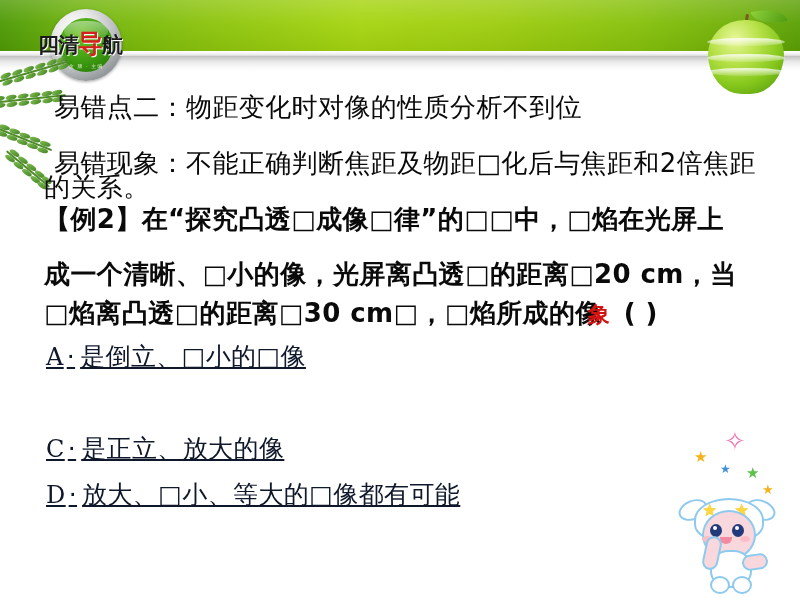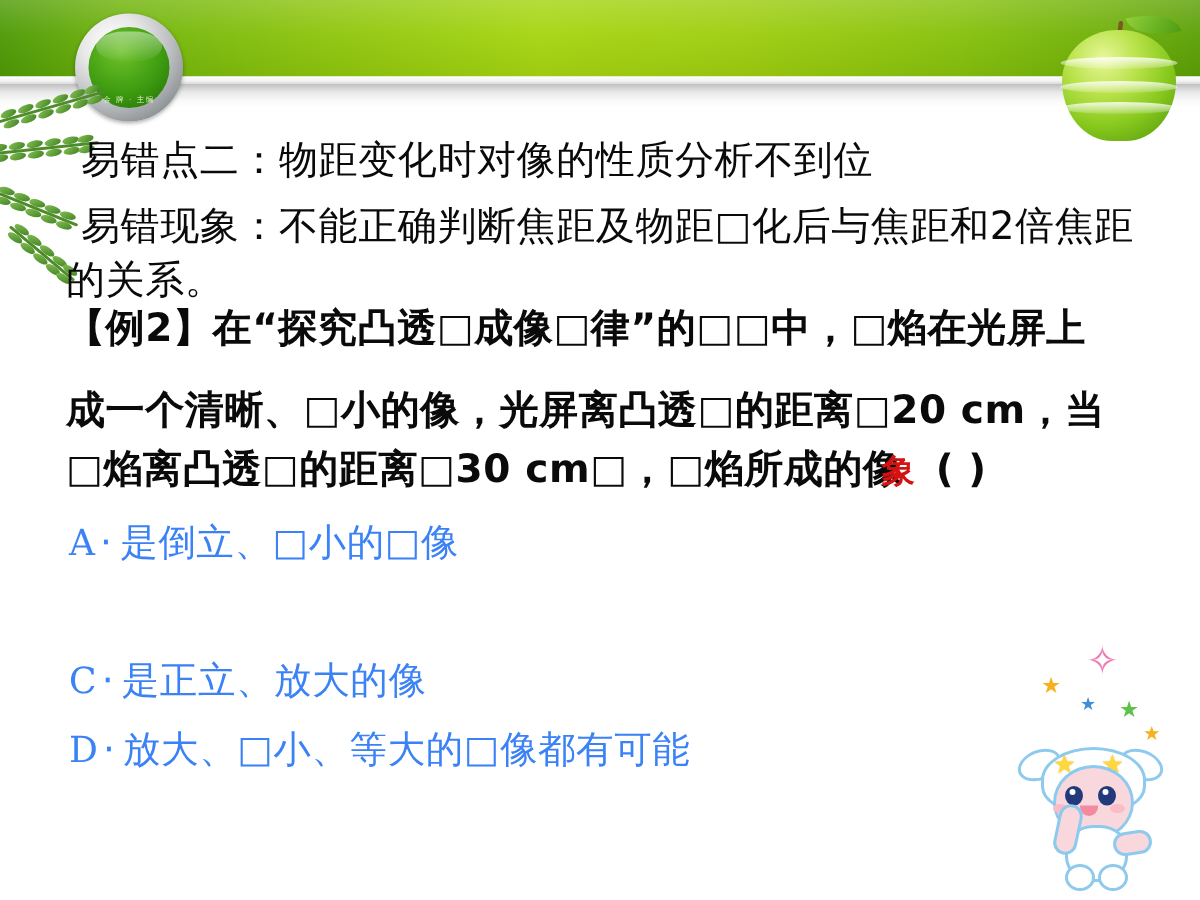--- a/index.html
+++ b/index.html
@@ -189,23 +189,24 @@
     font-size: 26px;
     line-height: 30px;
     color: #0a0a0a;
     letter-spacing: 0.4px;
   }
   .line.strong { font-weight: bold; }
   .opt {
     position: absolute;
     white-space: nowrap;
     font-size: 25px;
-    line-height: 36px;
-    color: #3b82f6;
+    line-height: 26px;
+    color: #0f172a;
     letter-spacing: 0.4px;
+    text-decoration: underline;
   }
   .opt .ltr {
     font-family: "DejaVu Serif", serif;
     font-size: 24px;
     margin-right: 2px;
   }
   .opt .dot { margin: 0 5px 0 1px; }
   .redmark {
     color: #d31212;
     font-weight: bold;
@@ -320,20 +321,21 @@
   <div class="header-band"></div>
   <div class="header-band-gloss"></div>
   <div class="header-rule"></div>
   <div class="header-shadow"></div>
 
   <div class="logo">
     <div class="logo-disc"></div>
     <div class="logo-disc-inner"></div>
     <div class="logo-disc-gloss"></div>
     <div class="logo-sub">金 牌 · 主编</div>
+    <div class="logo-text"><span class="k">四清</span><span class="r">导</span><span class="k">航</span></div>
   </div>
 
   <div class="apple">
     <div class="apple-leaf"></div>
     <div class="apple-stem"></div>
     <div class="apple-body"></div>
     <div class="apple-slice s1"></div>
     <div class="apple-slice s2"></div>
     <div class="apple-slice s3"></div>
   </div>
@@ -394,21 +396,21 @@
         <i class="dn" style="left:35px"></i>
       <i class="up" style="left:44px"></i>
         <i class="dn" style="left:44px"></i>
     </div>
   </div>
 
   <div class="content">
 
     <div class="line" style="left:54px; top:92px;">易错点二：物距变化时对像的性质分析不到位</div>
 
-    <div class="line" style="left:54px; top:136px;text-align:center;">易错现象：不能正确判断焦距及物距□化后与焦距和2倍焦距</div>
+    <div class="line" style="left:54px; top:148px;text-align:center;">易错现象：不能正确判断焦距及物距□化后与焦距和2倍焦距</div>
 
     <div class="line" style="left:44px; top:172px;">的关系。</div>
 
     <div class="line strong" style="left:44px; top:204px;">【例2】在“探究凸透□成像□律”的□□中，□焰在光屏上</div>
 
     <div class="line strong" style="left:44px; top:259px;">成一个清晰、□小的像，光屏离凸透□的距离□20 cm，当</div>
 
     <div class="line strong" style="left:44px; top:298px;">
       <span>□焰离凸透□的距离□30 cm□，□焰所成的像</span><span class="redmark">象</span><span>(      )</span>
     </div>

